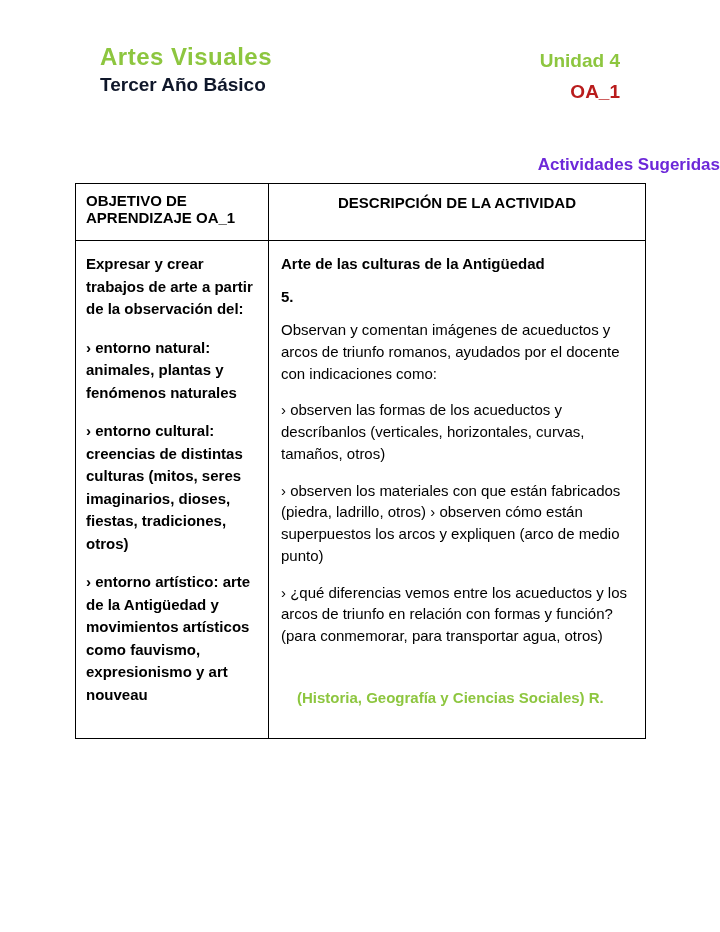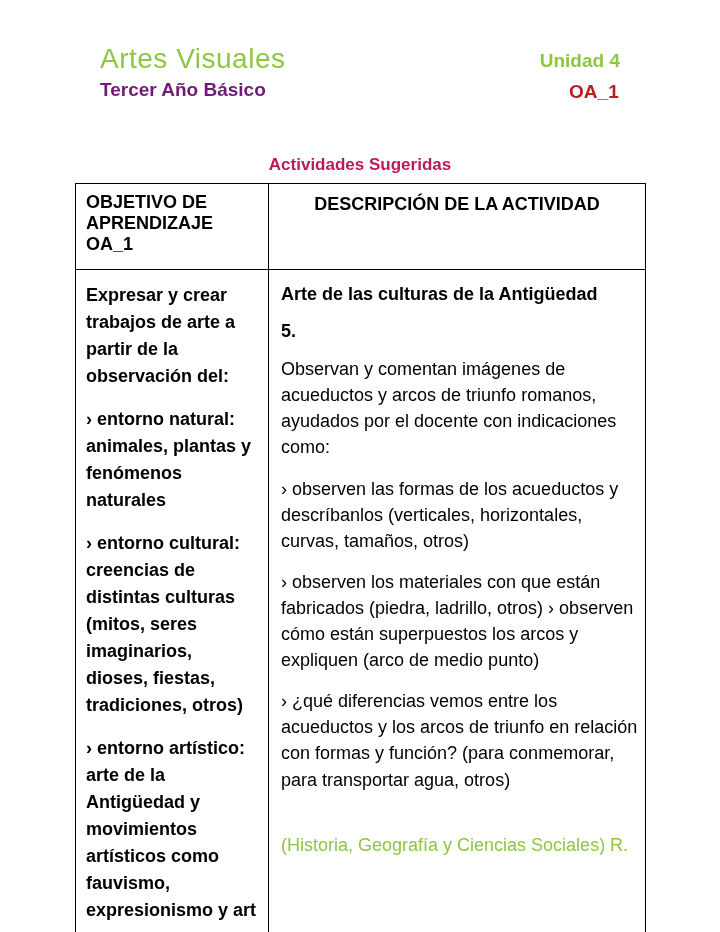--- a/index.html
+++ b/index.html
@@ -18,74 +18,74 @@
   }
 
   
   .doc-header {
     display: flex;
     justify-content: space-between;
     align-items: flex-start;
     padding: 44px 100px 0 100px;
   }
   .header-left .main-title {
-    font-size: 28px;
-    font-weight: normal;
+    font-size: 24px;
+    font-weight: bold;
     color: #8dc63f;
     letter-spacing: 0.5px;
     line-height: 1.1;
     text-align: center;
   }
   .header-left .sub-title {
     font-size: 19px;
     font-weight: bold;
-    color: #701a75;
+    color: #0f172a;
     margin-top: 4px;
   }
   .header-right {
-    text-align: center;
+    text-align: right;
     padding-top: 6px;
   }
   .header-right .unit {
     font-size: 19px;
     font-weight: bold;
     color: #8dc63f;
     line-height: 1.2;
   }
   .header-right .oa {
     font-size: 19px;
     font-weight: bold;
     color: #b91c1c;
     margin-top: 8px;
     padding-left: 28px;
   }
 
   
   .section-title {
-    text-align: center;
+    text-align: right;
     font-size: 17px;
     font-weight: bold;
-    color: #be185d;
+    color: #6d28d9;
     margin-top: 52px;
   }
 
   
   .activity-table {
     position: absolute;
     left: 75px;
     top: 183px;
     width: 570px;
     border-collapse: collapse;
     table-layout: fixed;
   }
   .activity-table th,
   .activity-table td {
     border: 1px solid #000000;
     vertical-align: top;
-    font-size: 18px;
+    font-size: 15px;
   }
   .col-objective { width: 193px; }
   .col-description { width: 377px; }
 
   .activity-table th {
     font-weight: bold;
     padding: 8px 10px 14px 10px;
   }
   th.obj-header { text-align: left; }
   th.desc-header { text-align: center; padding-top: 10px; }
@@ -113,23 +113,24 @@
   .desc-cell .activity-number {
     font-weight: bold;
     margin-bottom: 14px;
   }
   .desc-cell p.body-par {
     margin-bottom: 15px;
     line-height: 1.45;
   }
   .desc-cell .cross-ref {
     color: #8dc63f;
-    font-weight: normal;
+    font-weight: bold;
     margin-top: 40px;
     line-height: 1.4;
+    margin-left: 16px;
   }
 </style>
 </head>
 <body>
 
 <div class="page">
 
   <div class="doc-header">
     <div class="header-left">
       <div class="main-title">Artes Visuales</div>

